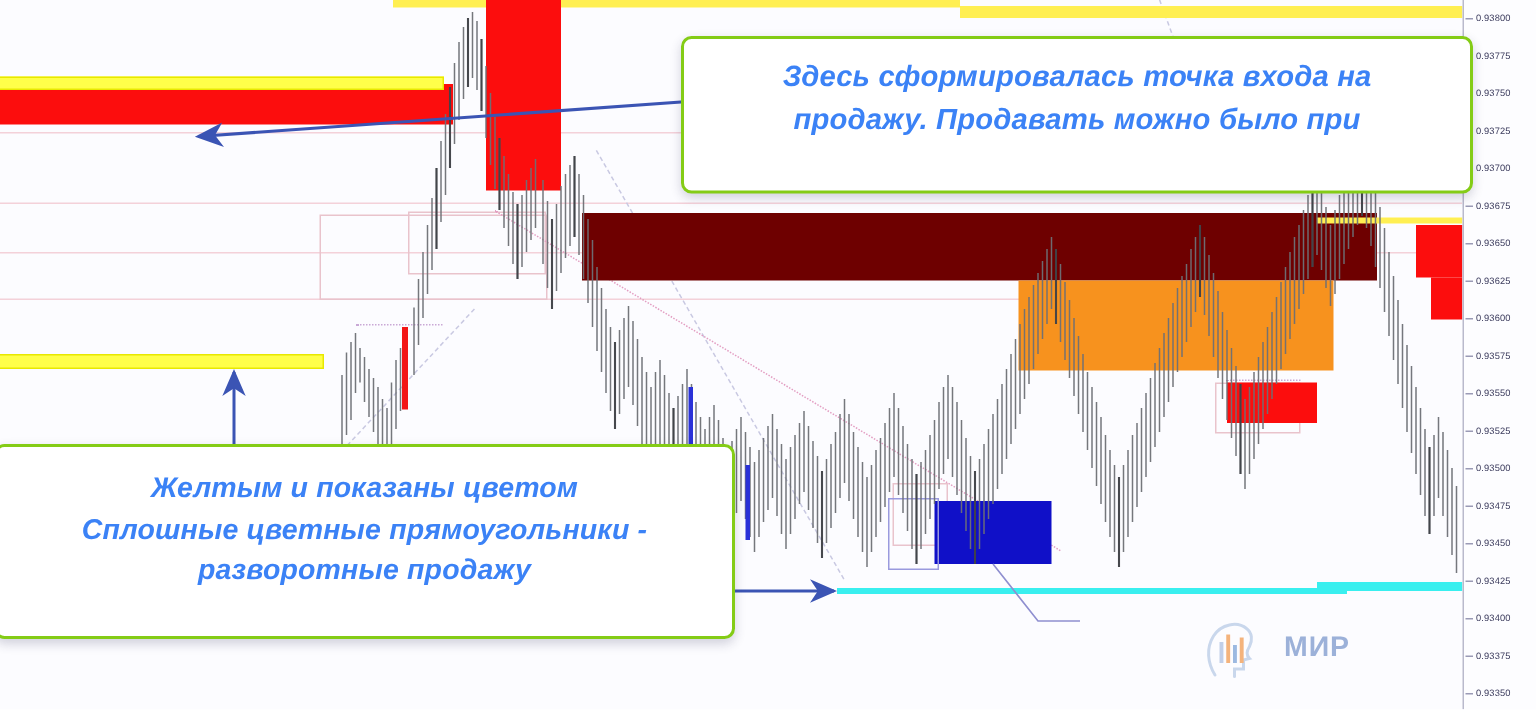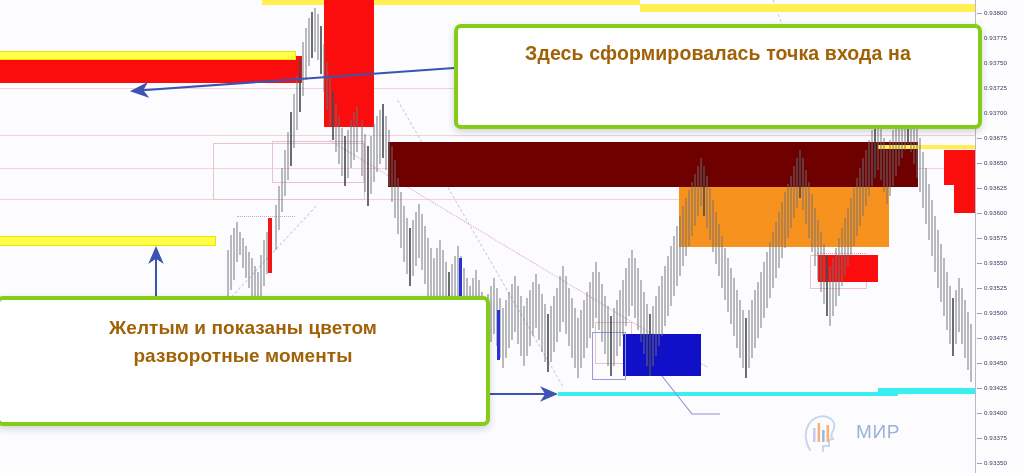--- a/index.html
+++ b/index.html
@@ -47,39 +47,40 @@
   .zone.cyan{background:#39efef;}
 
   
   .candle{position:absolute;background:#6e7076;width:1px;}
   .candle.red{background:#f31616;width:4px;}
   .candle.blue{background:#2a31d8;width:3px;}
 
   
   .callout{
     position:absolute;background:#ffffff;
-    border:4px solid #84cc16;border-radius:7px;
+    border:2px solid #84cc16;border-radius:7px;
     box-shadow:0 3px 7px rgba(40,40,80,.20);
-    color:#a16207;font-weight:bold;text-align:center;
+    color:#3b82f6;font-weight:bold;text-align:center;
     box-sizing:border-box;
+    font-style:italic;
   }
   #callout-sell{left:454px;top:24px;width:528px;height:105px;
     padding:11px 16px 0 16px;font-size:19.5px;line-height:29px;letter-spacing:.1px;}
   #callout-zones{left:-4px;top:296px;width:494px;height:130px;
     padding:14px 12px 0 12px;font-size:19px;line-height:27.5px;letter-spacing:.1px;}
   .callout p{margin:0;}
 
   
   .arrow-svg{position:absolute;overflow:visible;}
 
   
   #watermark{position:absolute;left:800px;top:404px;width:168px;height:56px;
     display:flex;align-items:center;gap:8px;opacity:.88;}
   #wm-text{display:flex;flex-direction:column;line-height:1.02;}
-  #wm-text span{color:#8fa7d4;font-weight:normal;font-size:19px;letter-spacing:.6px;}
+  #wm-text span{color:#8fa7d4;font-weight:bold;font-size:19px;letter-spacing:.6px;}
 </style>
 </head>
 <body>
 
 <div id="screen">
 
   <div class="plot">
 
     <div class="hline" style="left:0;top:88px;width:975px;"></div>
     <div class="hline" style="left:0;top:135px;width:975px;"></div>
@@ -271,25 +272,27 @@
     <div class="axis-tick" style="top:407px;">
       <span class="tk"></span><span>0.93400</span></div>
     <div class="axis-tick" style="top:432px;">
       <span class="tk"></span><span>0.93375</span></div>
     <div class="axis-tick" style="top:457px;">
       <span class="tk"></span><span>0.93350</span></div>
   </div>
 
   <div class="callout" id="callout-sell">
     <p>Здесь сформировалась точка входа на</p>
+    <p>продажу. Продавать можно было при</p>
   </div>
 
   <div class="callout" id="callout-zones">
     <p>Желтым и показаны цветом</p>
-    <p>разворотные моменты</p>
+    <p>Сплошные цветные прямоугольники -</p>
+    <p>разворотные продажу</p>
   </div>
 
   <div id="watermark">
     <svg width="48" height="48" viewBox="0 0 48 48">
       <path d="M10 42 C5 34 4 24 9 16 C14 8 25 6 31 11 C35 14 35 19 33 23
                C31 26 31 29 33 31 L29 32 L29 38 L23 38 L23 43" fill="none" stroke="#c3d2ea" stroke-width="2" stroke-linecap="round"></path>
       <rect x="13" y="20" width="2.6" height="14" fill="#b9c9e6"></rect>
       <rect x="17.5" y="15" width="2.6" height="19" fill="#f3a96a"></rect>
       <rect x="22" y="22" width="2.6" height="12" fill="#8fb0de"></rect>
       <rect x="26.5" y="17" width="2.6" height="17" fill="#f3a96a"></rect>

